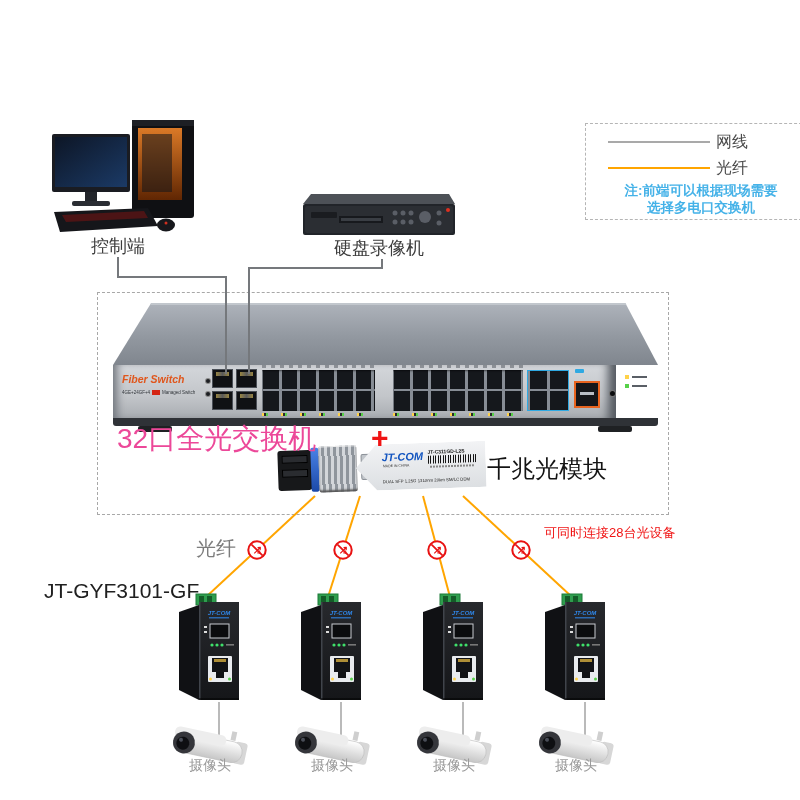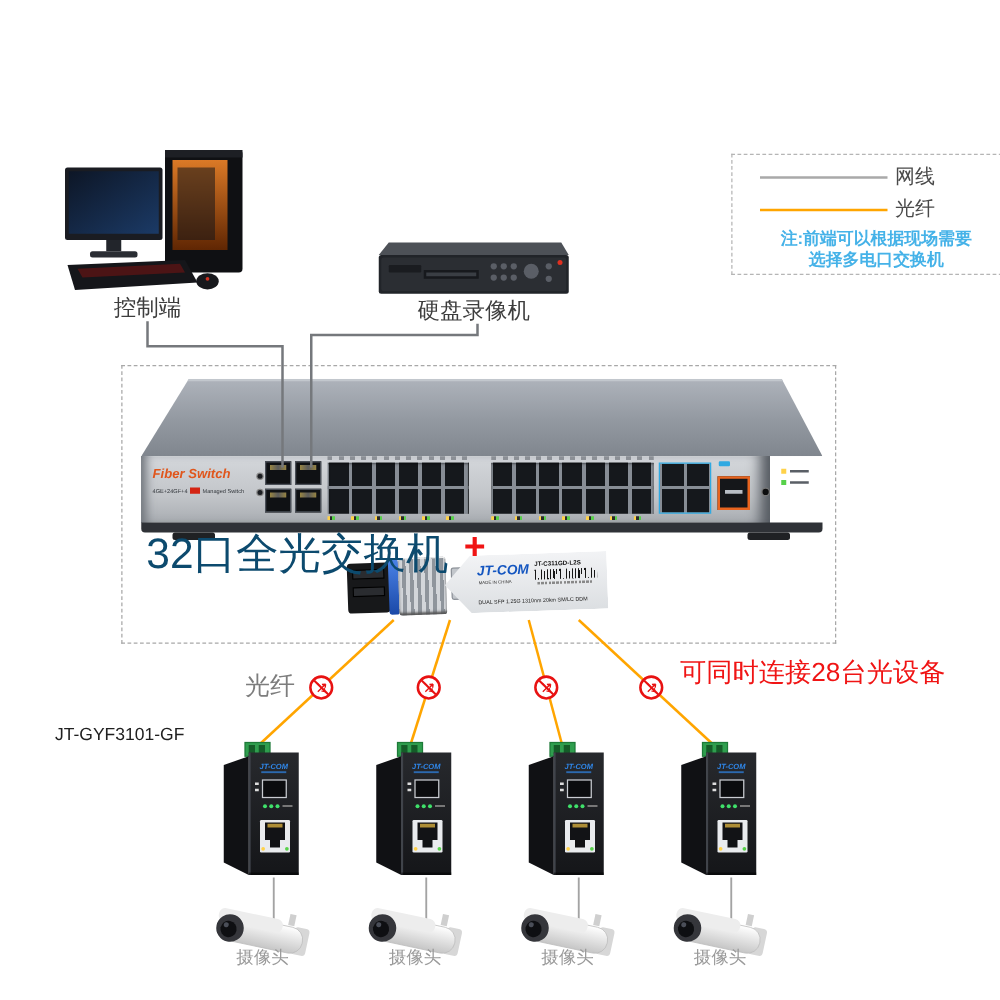--- a/index.html
+++ b/index.html
@@ -52,26 +52,26 @@
   #blue-dash{left:462px;top:4px;width:9px;height:4px;background:#2fa9e2;border-radius:1px;}
   #console{left:461px;top:16px;width:26px;height:27px;border:2px solid #e8641f;background:#15171a;box-sizing:border-box;}
   #console::after{content:"";position:absolute;left:4px;top:9px;width:14px;height:3px;background:#b9bec5;}
   #reset{left:497px;top:26px;width:5px;height:5px;border-radius:50%;background:#0c0d0f;box-shadow:0 0 0 1px #777;}
   .mini-led{width:4px;height:4px;}
   .mini-dash{width:15px;height:2px;background:#5a5f66;margin-left:3px;}
   #led-legend{left:512px;top:10px;display:flex;flex-direction:column;gap:5px;}
   #led-legend .row{display:flex;align-items:center;}
 
   
-  #sw-label{left:117px;top:420px;font-size:34px;color:#0c4a6e;font-weight:500;}
+  #sw-label{left:117px;top:420px;font-size:28px;color:#ec4899;font-weight:500;}
   #plus{left:371px;top:421px;font-size:30px;font-weight:bold;color:#f01414;}
   #module-label{left:487px;top:453px;font-size:24px;color:#141414;font-weight:500;}
   #fiber-fan-label{left:196px;top:535px;font-size:20px;color:#7d7d7d;}
-  #capacity-note{left:544px;top:524px;font-size:21px;color:#f01414;font-weight:500;}
-  #conv-model{left:44px;top:579px;font-size:14px;color:#202020;}
+  #capacity-note{left:544px;top:524px;font-size:13px;color:#f01414;font-weight:500;}
+  #conv-model{left:44px;top:579px;font-size:21px;color:#202020;}
   .cam-label{top:757px;width:90px;text-align:center;font-size:14px;color:#9a9a9a;}
 
   
   #module{left:278px;top:445px;width:208px;height:52px;transform:rotate(-2deg);transform-origin:left center;}
   #lc{left:0;top:6px;width:34px;height:40px;background:#17181a;border-radius:3px;}
   #lc .bar{position:absolute;left:4px;width:26px;height:8px;background:#2a2c30;border:1px solid #000;box-sizing:border-box;}
   #latch{left:33px;top:4px;width:8px;height:44px;background:linear-gradient(180deg,#4a82e6,#1b49a8);border-radius:2px;}
   #ribs{left:41px;top:3px;width:38px;height:46px;border-radius:2px;
     background:repeating-linear-gradient(90deg,#d3d6da 0 3px,#8f959c 3px 6px);box-shadow:inset 0 1px 0 #eee, inset 0 -2px 2px #555;}
   .tab{left:83px;width:22px;height:10px;background:#c2c6cb;border:1px solid #8b9097;border-radius:2px;box-sizing:border-box;}
@@ -300,20 +300,21 @@
     <use href="#cam" x="162" y="726" width="96" height="48"></use>
     <use href="#cam" x="284" y="726" width="96" height="48"></use>
     <use href="#cam" x="406" y="726" width="96" height="48"></use>
     <use href="#cam" x="528" y="726" width="96" height="48"></use>
   </svg>
 
   <div class="abs dev-label" style="left:316px;top:236px;width:126px">硬盘录像机</div>
   <div class="abs dev-label" style="left:62px;top:234px;width:112px">控制端</div>
   <div id="sw-label" class="abs">32口全光交换机</div>
   <div id="plus" class="abs">+</div>
+  <div id="module-label" class="abs">千兆光模块</div>
   <div id="fiber-fan-label" class="abs">光纤</div>
   <div id="capacity-note" class="abs">可同时连接28台光设备</div>
   <div id="conv-model" class="abs">JT-GYF3101-GF</div>
   <div class="abs cam-label" style="left:165px">摄像头</div>
   <div class="abs cam-label" style="left:287px">摄像头</div>
   <div class="abs cam-label" style="left:409px">摄像头</div>
   <div class="abs cam-label" style="left:531px">摄像头</div>
 
 </div>
 

